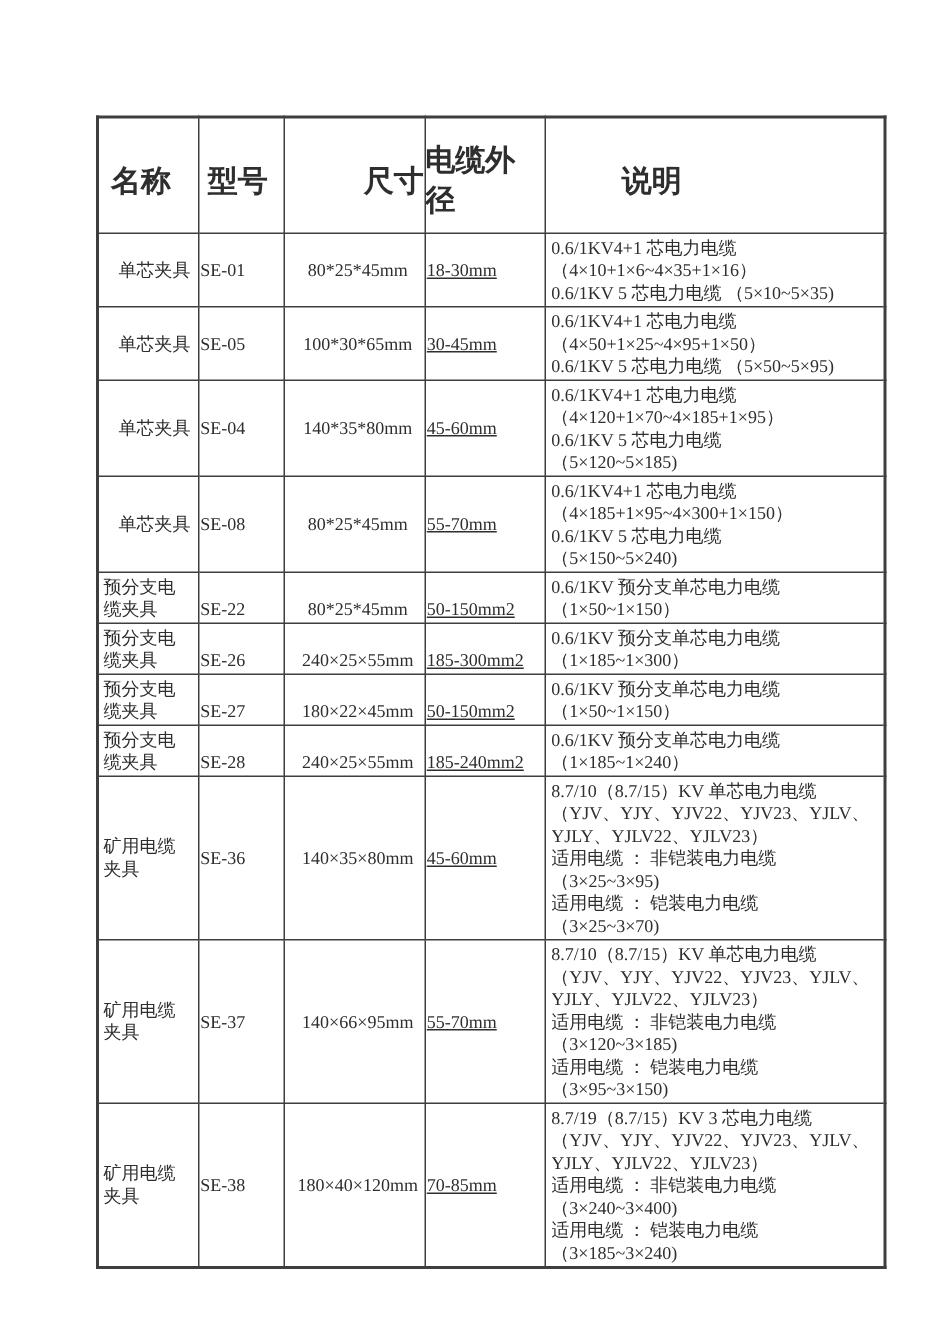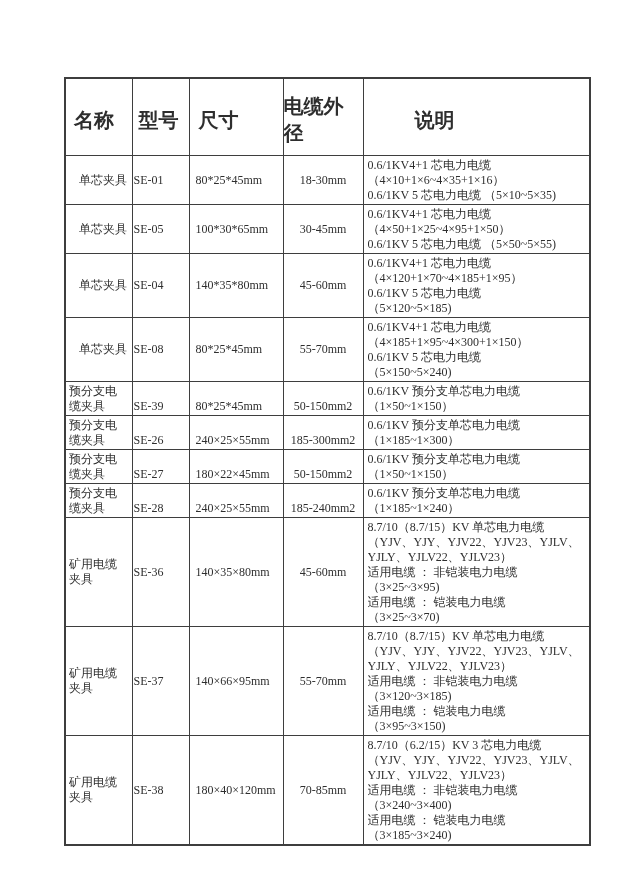--- a/index.html
+++ b/index.html
@@ -37,42 +37,42 @@
     height:39px;
     font-size:20px;
     font-weight:bold;
     text-align:left;
     vertical-align:middle;
     padding:14px 0 8px 0;
     color:var(--text-color);
   }
   .th-name{padding-left:8px;}
   .th-model{padding-left:6px;}
-  .th-size{padding-left:9px;}
+  .th-size{padding-left:9px;text-align:right;}
   .th-dia{text-align:left;padding-left:0;}
   .th-desc{padding-left:51px;}
 
   tbody td{
     font-size:12px;
     line-height:15px;
     vertical-align:middle;
   }
   .td-name{
     padding:1px 9px 1px 3px;
     word-break:break-all;
   }
   .td-name.name-single{
     padding-left:13px;
     padding-right:0;
     white-space:nowrap;
     margin-top:42px;
   }
   .td-model{}
-  .td-size{padding-left:6px;text-align:left;}
-  .td-dia{text-align:center;}
+  .td-size{padding-left:6px;text-align:center;}
+  .td-dia{text-align:left;text-decoration:underline;}
   td.vb{vertical-align:bottom;padding-bottom:1px;}
   .td-desc{
     padding:2px 2px 1px 4px;
     vertical-align:top;
   }
   .desc-line{
     line-height:15px;
     white-space:nowrap;
     overflow:hidden;
   }
@@ -111,21 +111,21 @@
           </td>
         </tr>
         <tr>
           <td class="td-name name-single">单芯夹具</td>
           <td class="td-model">SE-05</td>
           <td class="td-size">100*30*65mm</td>
           <td class="td-dia">30-45mm</td>
           <td class="td-desc">
             <div class="desc-line">0.6/1KV4+1 芯电力电缆</div>
             <div class="desc-line">（4×50+1×25~4×95+1×50）</div>
-            <div class="desc-line">0.6/1KV  5 芯电力电缆 （5×50~5×55)</div>
+            <div class="desc-line">0.6/1KV  5 芯电力电缆 （5×50~5×95)</div>
           </td>
         </tr>
         <tr>
           <td class="td-name name-single">单芯夹具</td>
           <td class="td-model">SE-04</td>
           <td class="td-size">140*35*80mm</td>
           <td class="td-dia">45-60mm</td>
           <td class="td-desc">
             <div class="desc-line">0.6/1KV4+1 芯电力电缆</div>
             <div class="desc-line">（4×120+1×70~4×185+1×95）</div>
@@ -140,21 +140,21 @@
           <td class="td-dia">55-70mm</td>
           <td class="td-desc">
             <div class="desc-line">0.6/1KV4+1 芯电力电缆</div>
             <div class="desc-line">（4×185+1×95~4×300+1×150）</div>
             <div class="desc-line">0.6/1KV  5 芯电力电缆</div>
             <div class="desc-line">（5×150~5×240)</div>
           </td>
         </tr>
         <tr>
           <td class="td-name">预分支电缆夹具</td>
-          <td class="td-model vb">SE-39</td>
+          <td class="td-model vb">SE-22</td>
           <td class="td-size vb">80*25*45mm</td>
           <td class="td-dia vb">50-150mm2</td>
           <td class="td-desc">
             <div class="desc-line">0.6/1KV 预分支单芯电力电缆</div>
             <div class="desc-line">（1×50~1×150）</div>
           </td>
         </tr>
         <tr>
           <td class="td-name">预分支电缆夹具</td>
           <td class="td-model vb">SE-26</td>
@@ -214,21 +214,21 @@
             <div class="desc-line">适用电缆 ：  铠装电力电缆</div>
             <div class="desc-line">（3×95~3×150)</div>
           </td>
         </tr>
         <tr>
           <td class="td-name">矿用电缆夹具</td>
           <td class="td-model">SE-38</td>
           <td class="td-size">180×40×120mm</td>
           <td class="td-dia">70-85mm</td>
           <td class="td-desc">
-            <div class="desc-line">8.7/10（6.2/15）KV 3 芯电力电缆</div>
+            <div class="desc-line">8.7/19（8.7/15）KV 3 芯电力电缆</div>
             <div class="desc-line">（YJV、YJY、YJV22、YJV23、YJLV、</div>
             <div class="desc-line">YJLY、YJLV22、YJLV23）</div>
             <div class="desc-line">适用电缆 ： 非铠装电力电缆</div>
             <div class="desc-line">（3×240~3×400)</div>
             <div class="desc-line">适用电缆 ： 铠装电力电缆</div>
             <div class="desc-line">（3×185~3×240)</div>
           </td>
         </tr>
       </tbody>
   </table>

